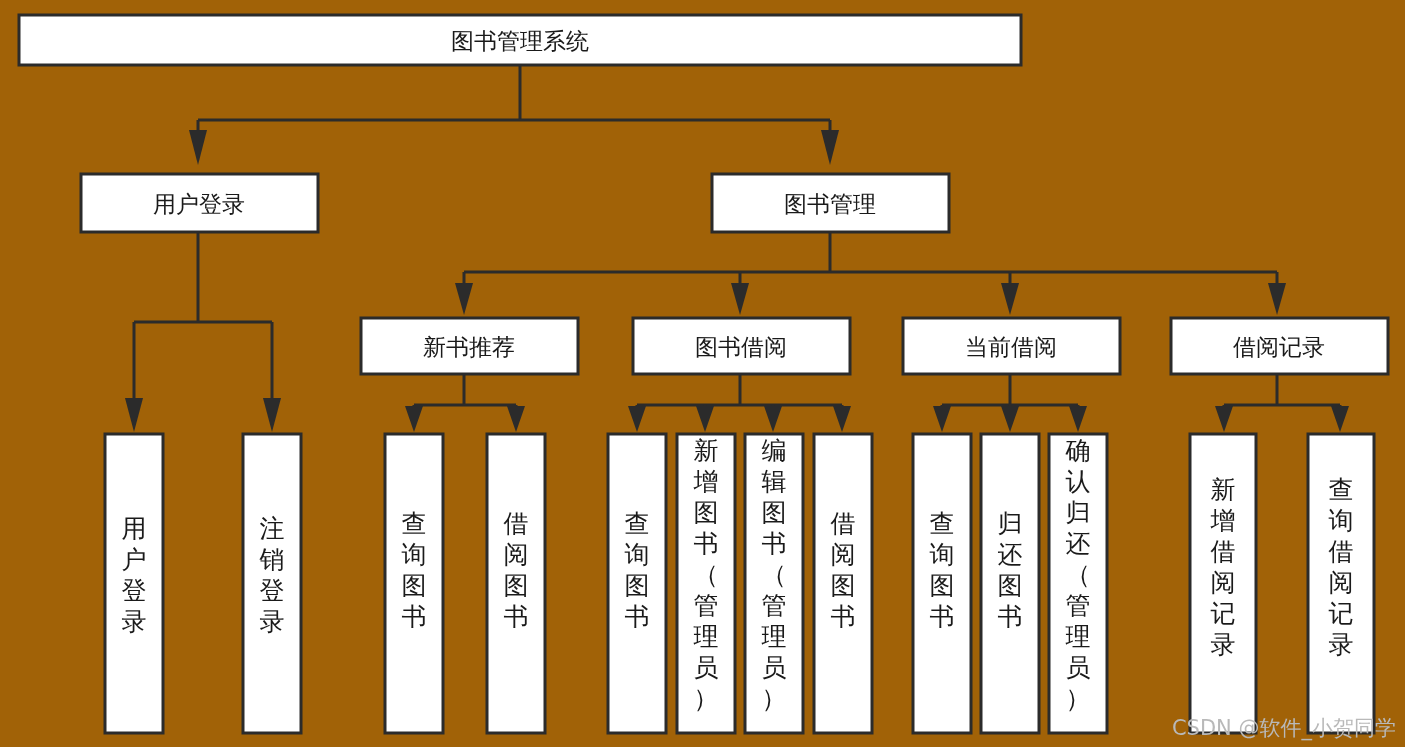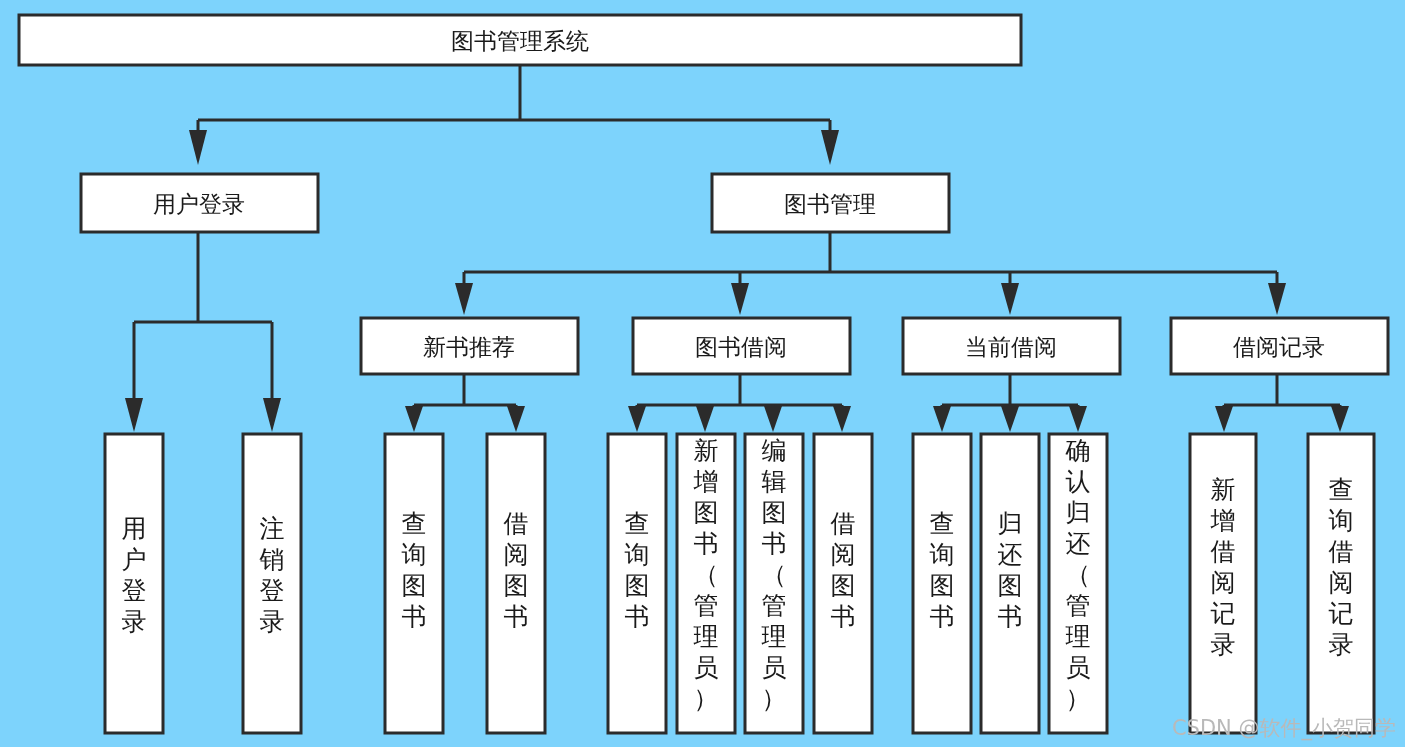--- a/index.html
+++ b/index.html
@@ -8,21 +8,21 @@
     padding: 0;
     background: #ffffff;
   }
   body {
     font-family: "DejaVu Sans", "Liberation Sans", sans-serif;
   }
   #diagram-root {
     position: relative;
     width: 1405px;
     height: 747px;
-    background: #7dd3fc;
+    background: #a16207;
     overflow: hidden;
   }
   svg#tree-svg {
     position: absolute;
     left: 0;
     top: 0;
     width: 1405px;
     height: 747px;
     display: block;
   }

